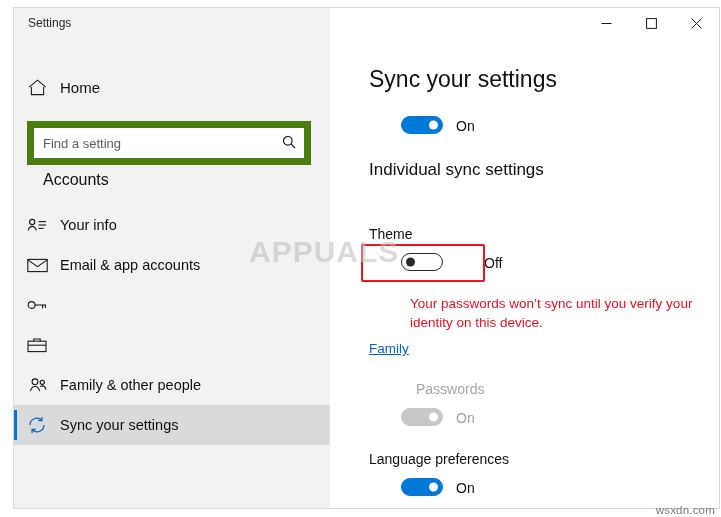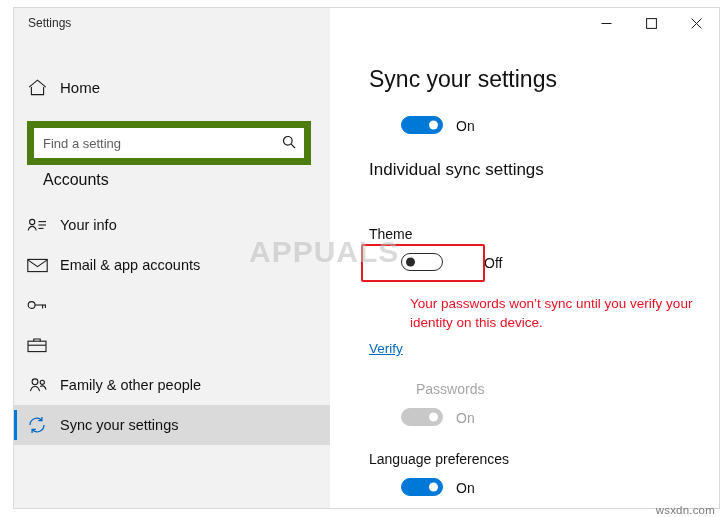--- a/index.html
+++ b/index.html
@@ -471,21 +471,21 @@
       <div class="setting-label" style="left:39px; top:218px;">Theme</div>
       <div class="toggle-row" style="left:39px; top:245px;gap:28px;">
         <span class="switch off">
             <span class="knob"></span>
           </span>
         <span class="toggle-label">Off</span>
       </div>
       <div class="highlight-box"></div>
 
       <div class="warn-text">Your passwords won’t sync until you verify your identity on this device.</div>
-      <div class="verify-link">Verify</div>
+      <div class="verify-link">Family</div>
 
       <div class="setting-label dim" style="left:39px; top:373px;">Passwords</div>
       <div class="toggle-row" style="left:39px; top:400px;">
         <span class="switch disabled">
             <span class="knob"></span>
           </span>
         <span class="toggle-label dim">On</span>
       </div>
 
       <div class="setting-label" style="left:39px; top:443px;">Language preferences</div>

